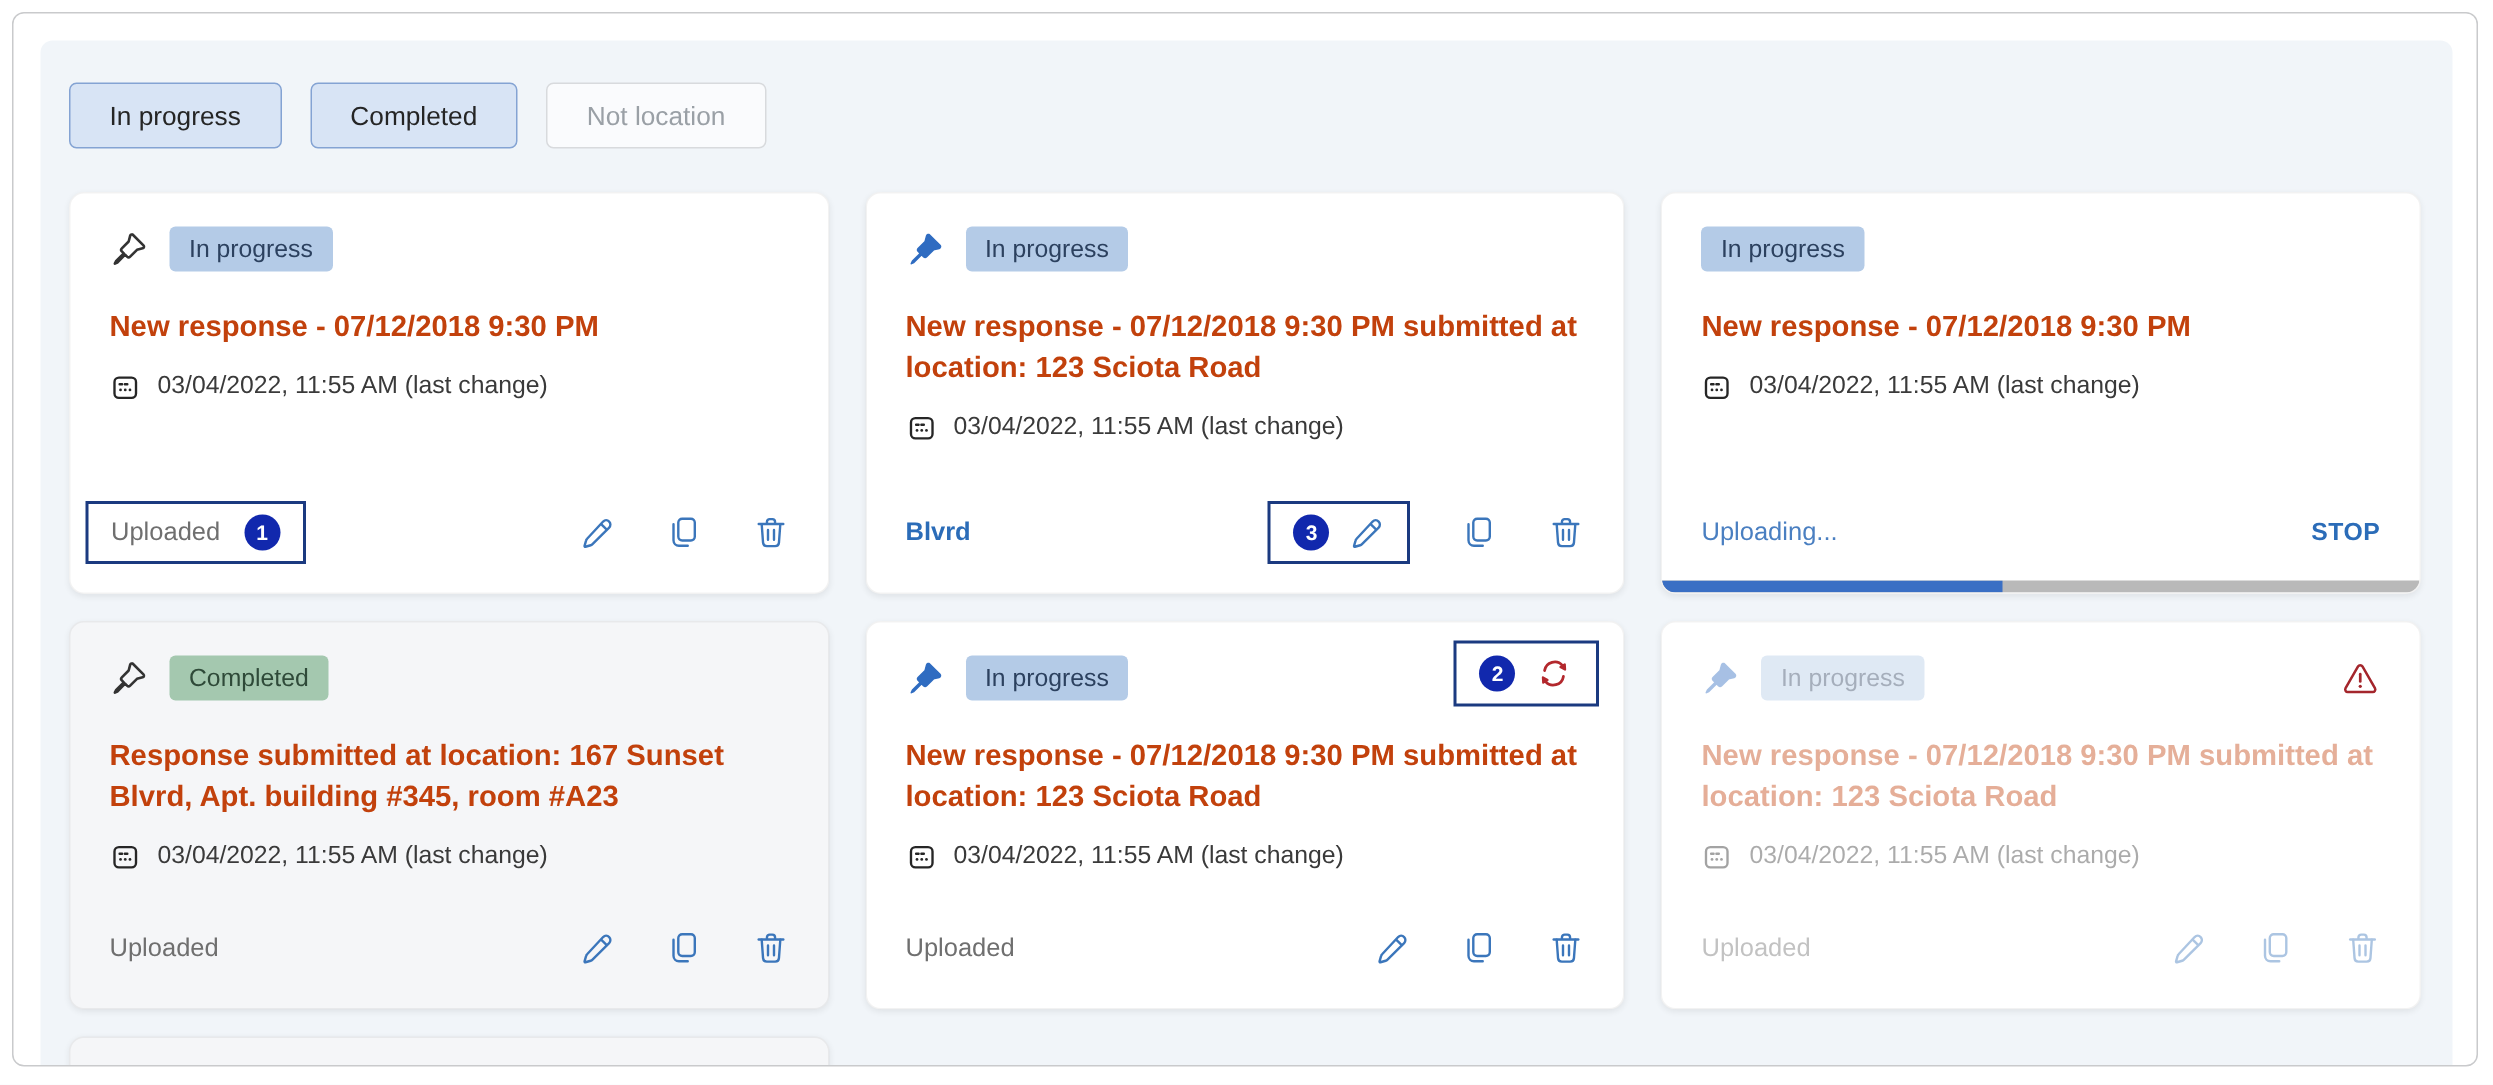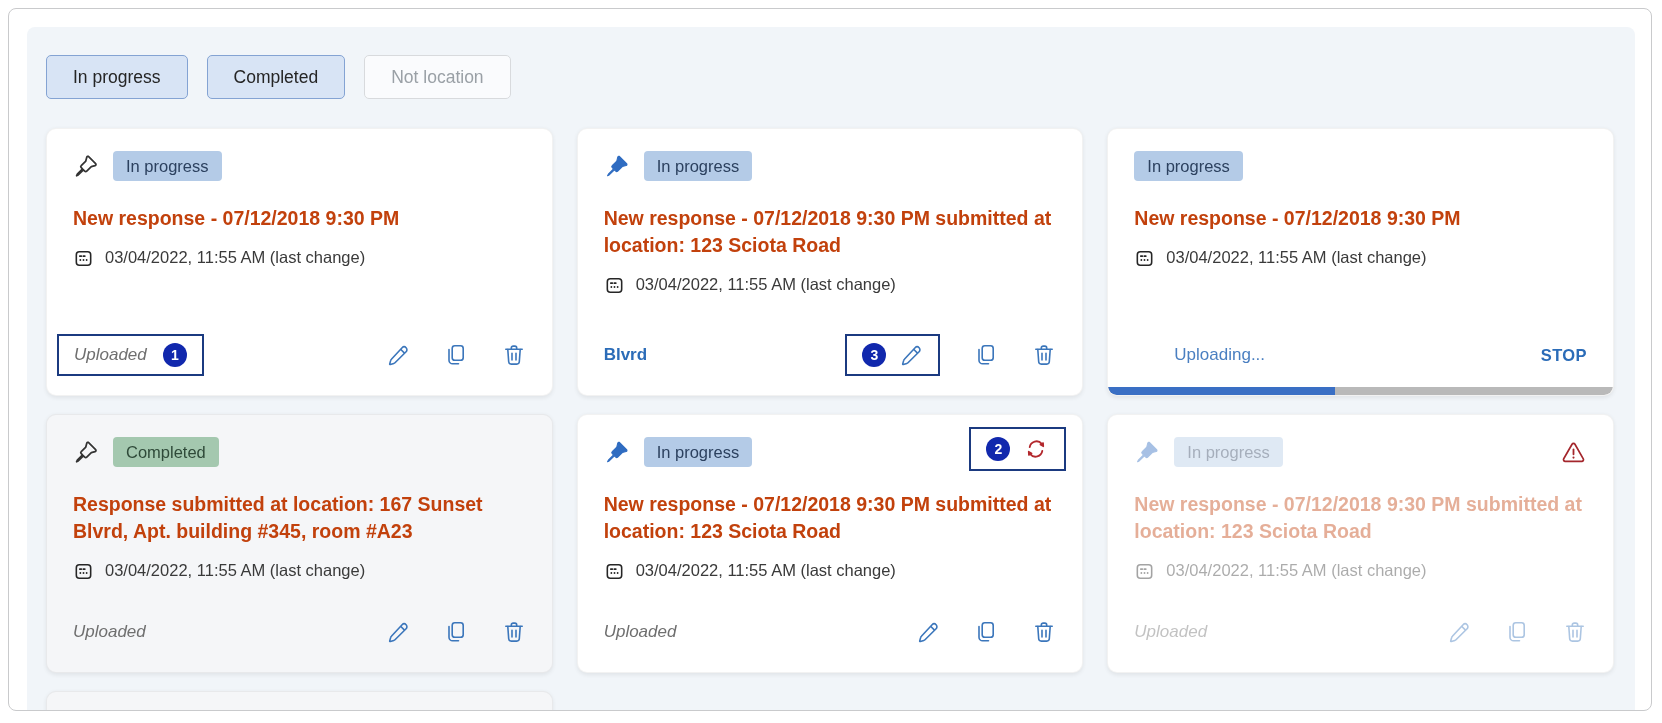--- a/index.html
+++ b/index.html
@@ -36,23 +36,23 @@
     border:1px solid rgba(0,0,0,0.05); box-shadow:0 1.5px 4px rgba(0,0,0,0.07); }
   .card-header { display:flex; align-items:center; gap:14px; min-height:30px; }
   .badge {
     display:inline-block; padding:5px 13px; border-radius:4px; font-size:16.5px; line-height:20px;
   }
   .badge.blue  { background:#b4cbe7; color:#2c415f; }
   .badge.green { background:#a4c8af; color:#2f4a39; }
   .card-title { margin-top:24px; font-size:19.5px; line-height:27px; font-weight:700; color:#c2410c; }
   .date-row { margin-top:16px; display:flex; align-items:flex-start; gap:11px; font-size:16.5px; color:#3a3a3a; }
   .card-footer { margin-top:auto; display:flex; align-items:center; min-height:48px; }
-  .status { font-size:17px; color:#6f6f6f;font-style:italic; }
+  .status { font-size:17px; color:#6f6f6f; }
   .upload-link { font-size:17px; font-weight:700; color:#2b6cb8; cursor:pointer; }
-  .uploading { font-size:17px; color:#4a7fc1;margin-left:40px; }
+  .uploading { font-size:17px; color:#4a7fc1; }
   .stop-btn { margin-left:auto; font-size:16.5px; font-weight:700; letter-spacing:.4px; color:#2b6cb8; cursor:pointer; }
   .actions { margin-left:auto; display:flex; align-items:center; gap:34px; }
   .ic { width:24px; height:24px; color:#3b76bb; cursor:pointer; flex:none; }
   .ic-pin { width:26px; height:26px; color:#333333; cursor:pointer; }
   .ic-pin.filled { color:#2f6cc1; }
   .ic-cal { width:21px; height:21px; color:#262626; }
   .ic-warn { width:27px; height:27px; color:#a4262c; margin-left:auto; }
   .ic-sync { width:26px; height:26px; color:#b3282d; cursor:pointer; }
   
   .ann-box {

